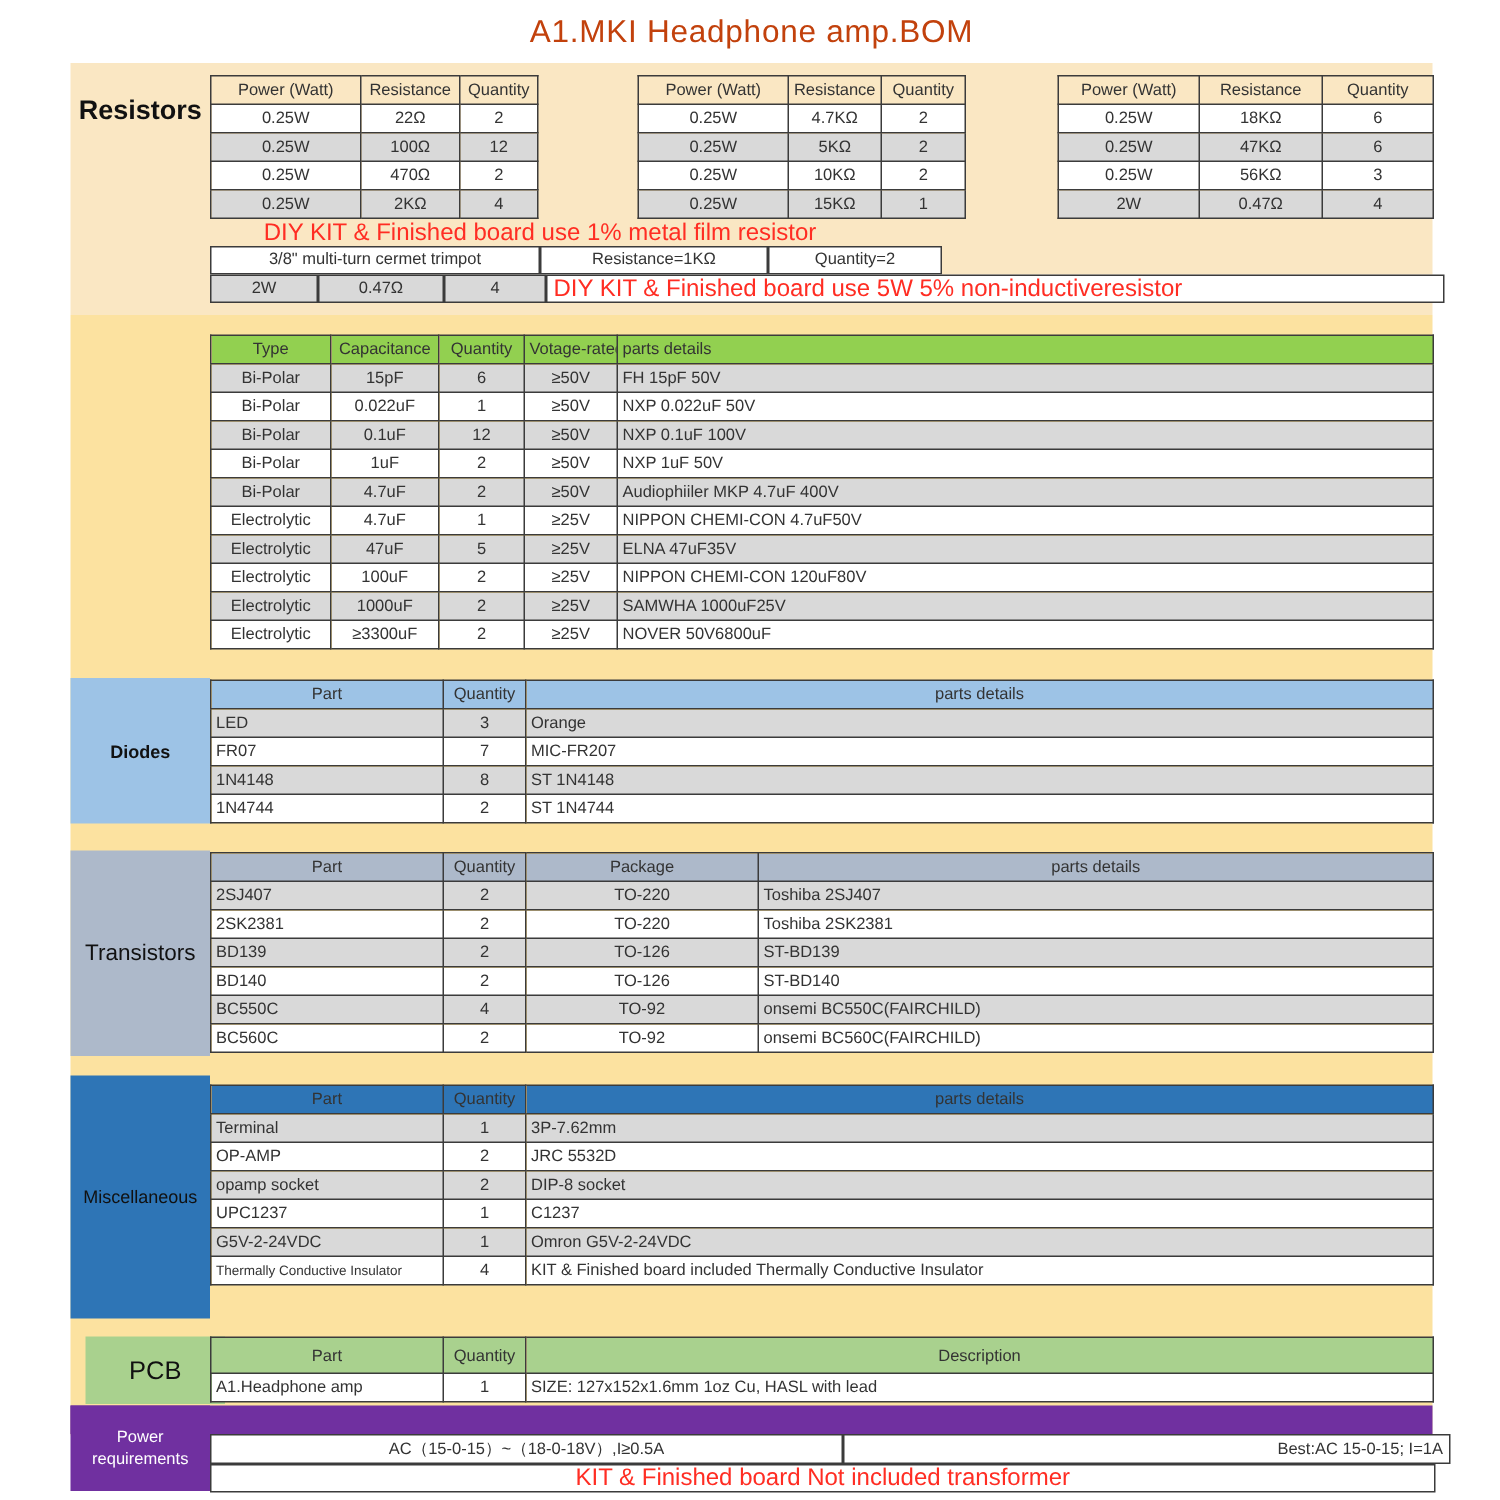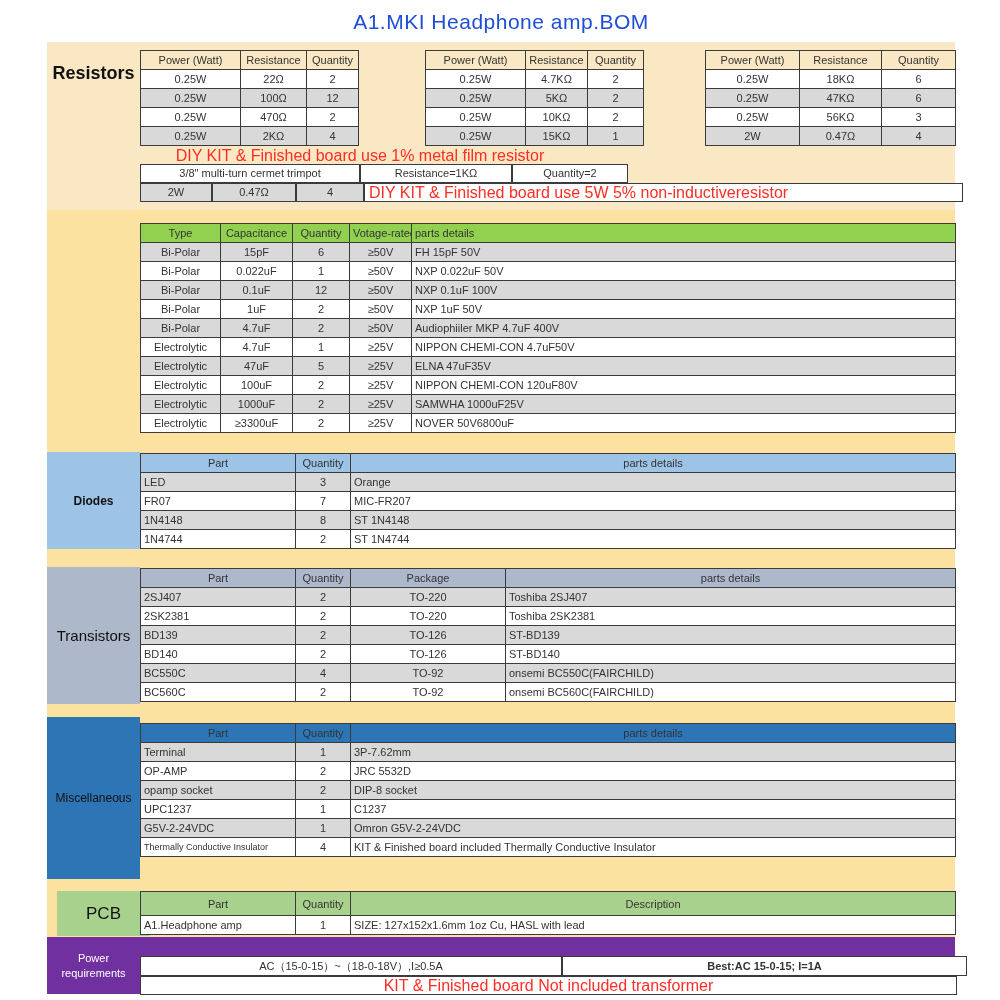--- a/index.html
+++ b/index.html
@@ -3,21 +3,21 @@
 <meta charset="utf-8">
 <style>
   html,body{margin:0;padding:0;background:#fff;}
   #canvas{position:relative;width:1000px;height:1000px;background:#ffffff;
           font-family:"Liberation Sans",sans-serif;color:#333;overflow:hidden;}
   .abs{position:absolute;}
   .bg-cream{left:47px;top:42px;width:908px;height:168px;background:#FAE7C3;}
   .bg-gold{left:47px;top:210px;width:908px;height:747px;background:#FCE2A0;}
 
   .page-title{left:47px;top:10px;width:908px;height:30px;text-align:center;
-              font-size:21px;color:#1d4ed8;letter-spacing:.5px;}
+              font-size:21px;color:#c2410c;letter-spacing:.5px;}
 
   
   .label-block{left:47px;width:93px;display:flex;align-items:center;justify-content:center;
                text-align:center;color:#111;}
   .lb-resistors{top:55px;height:36px;background:transparent;font-size:18px;font-weight:bold;}
   .lb-capacitors{top:222px;height:215px;background:#92D050;font-size:15px;font-weight:bold;}
   .lb-diodes{top:452px;height:97px;background:#9DC3E6;font-size:12px;font-weight:bold;}
   .lb-transistors{top:567px;height:137px;background:#ADB9CA;font-size:15px;}
   .lb-misc{top:717px;height:162px;background:#2E75B6;font-size:12px;}
   .lb-pcb{top:891px;height:45px;background:#A9D18E;font-size:17px;margin-left:10px;}
@@ -468,20 +468,20 @@
   <div class="abs purple-band"></div>
   <div class="abs label-block lb-power">
     <div>
       <div>Power</div>
       <div>requirements</div>
     </div>
   </div>
 
   <div class="cellrow" style="left:140px;top:956px;">
     <div class="cell" style="width:420px;height:18px;line-height:18px;">AC（15-0-15）~（18-0-18V）,I≥0.5A</div>
-    <div class="cell" style="width:395px;height:18px;line-height:18px;text-align:center;padding:0 4px;font-weight:bold;">Best:AC 15-0-15;  I=1A</div>
+    <div class="cell" style="width:395px;height:18px;line-height:18px;text-align:right;padding:0 4px;">Best:AC 15-0-15;  I=1A</div>
   </div>
 
   <div class="cellrow" style="left:140px;top:976px;">
     <div class="cell red-note" style="width:815px;height:17px;line-height:17px;text-align:center;">KIT &amp; Finished board Not included transformer</div>
   </div>
 
 </div>
 
 </body></html>

